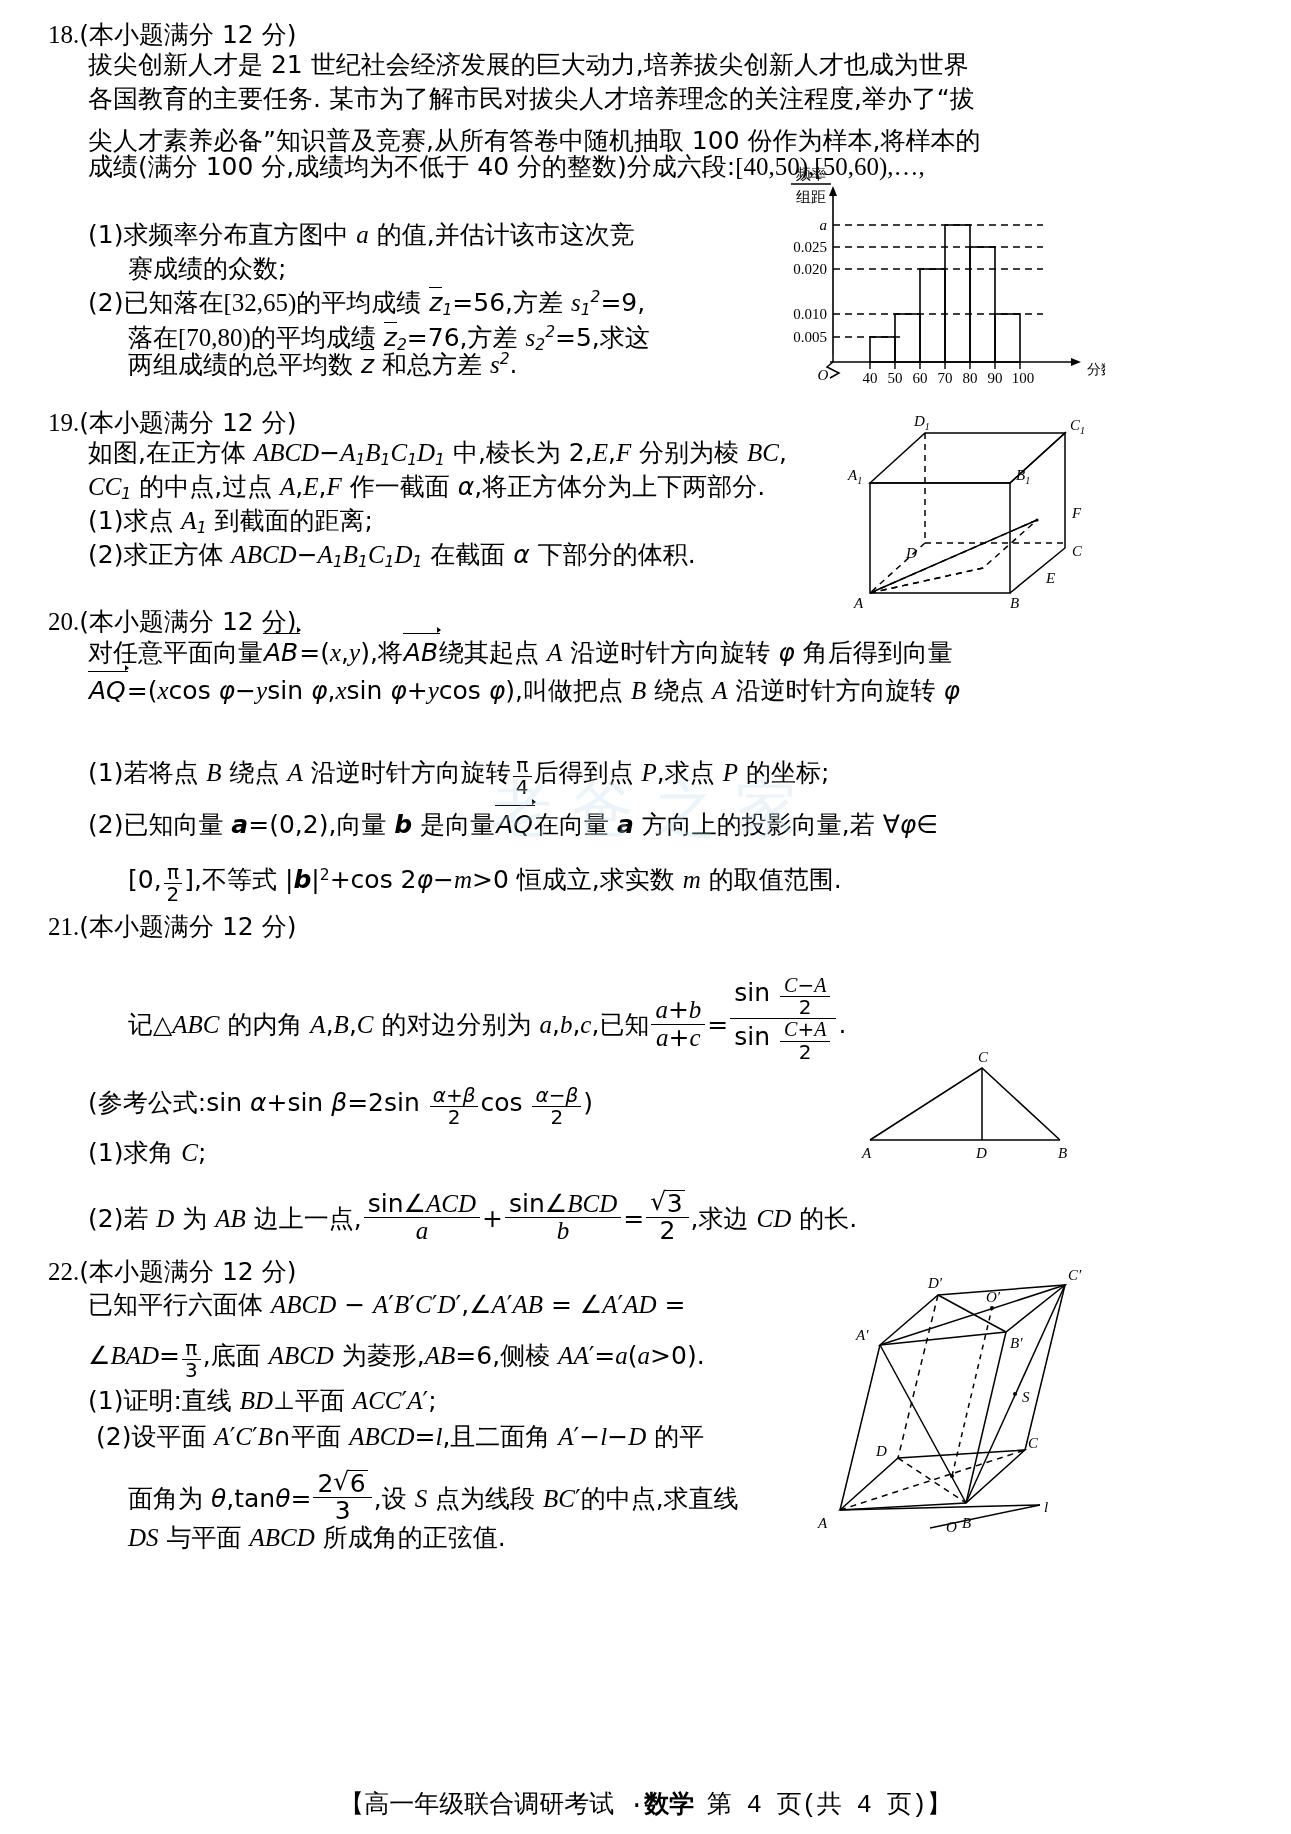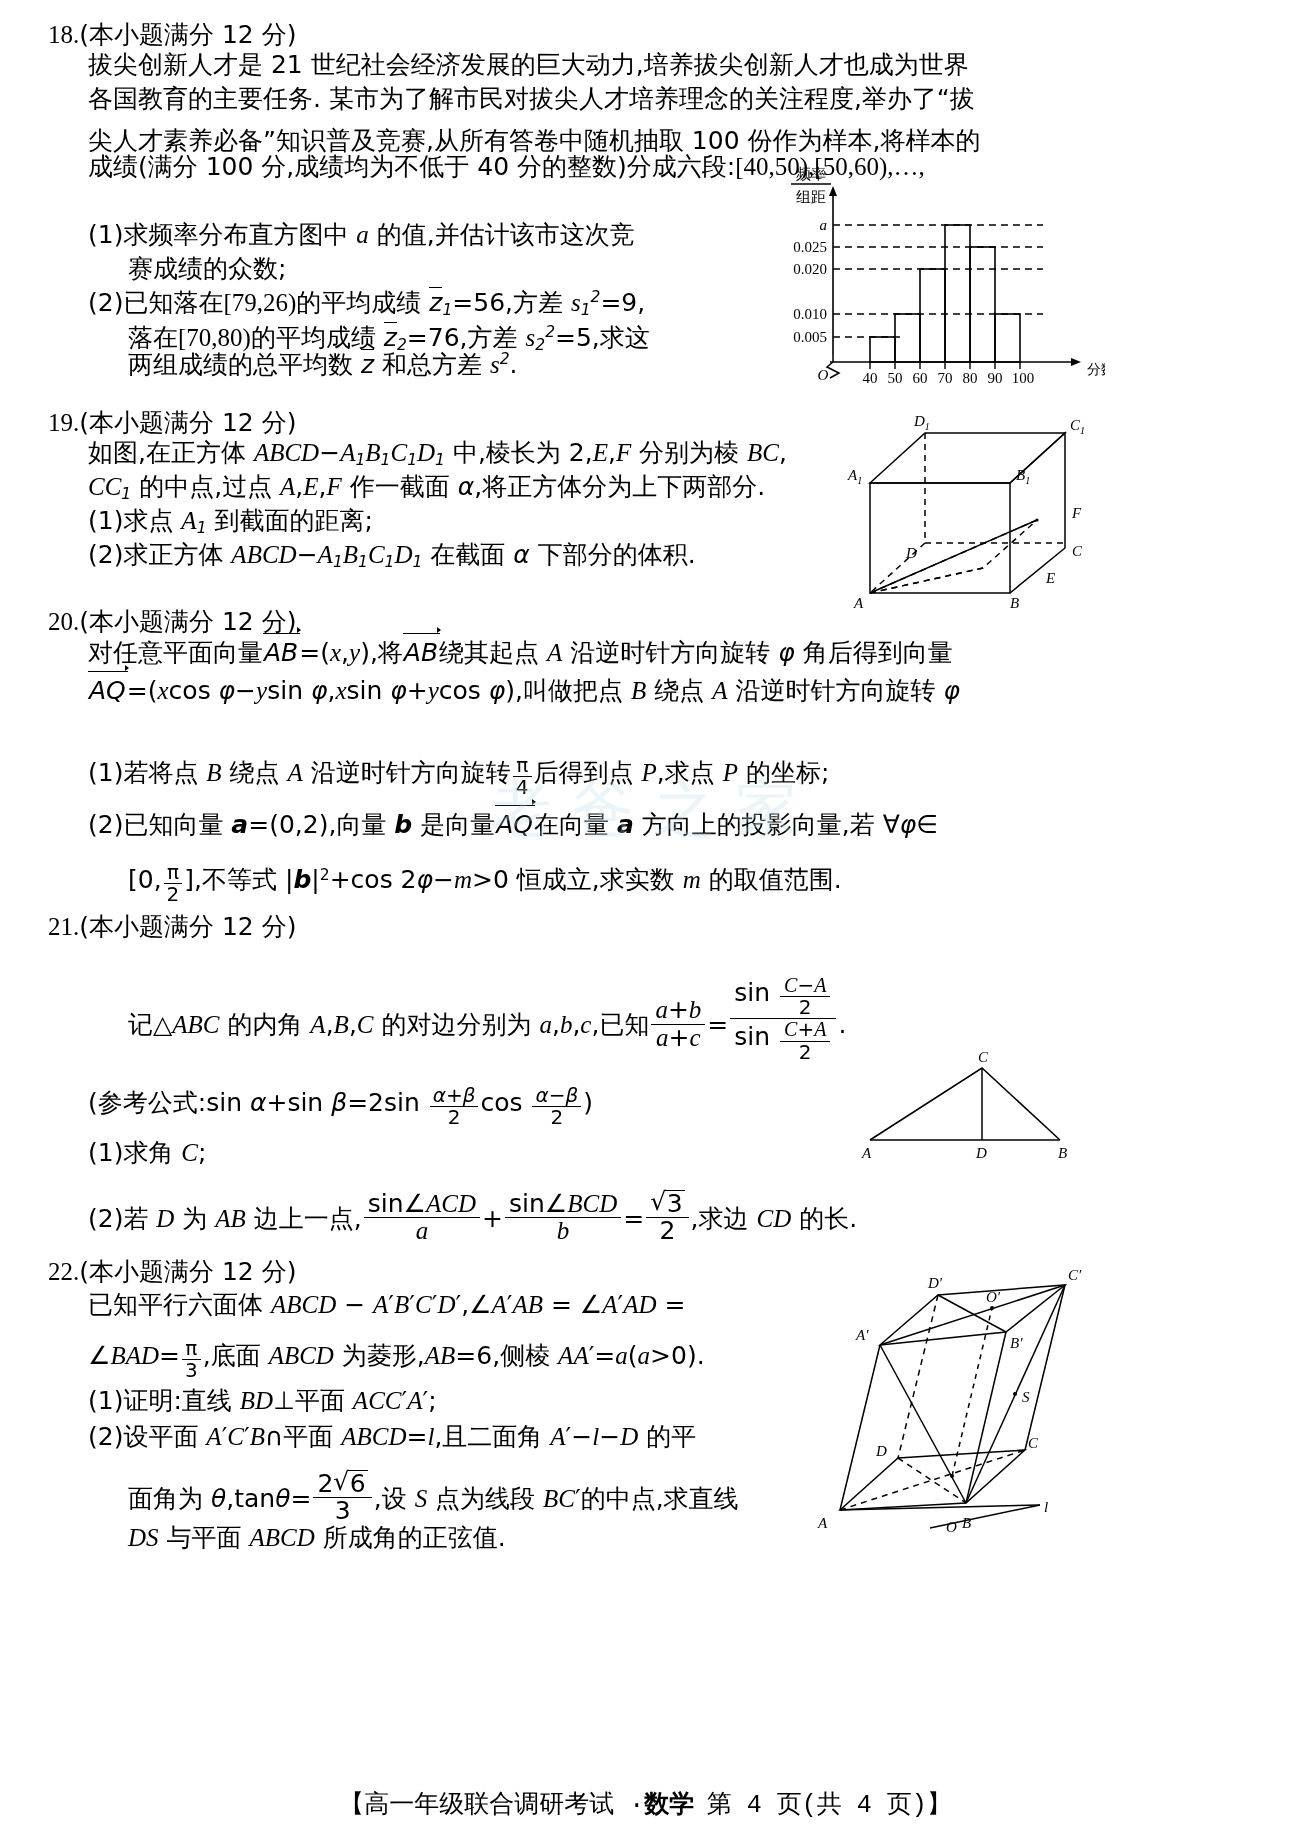--- a/index.html
+++ b/index.html
@@ -80,21 +80,21 @@
     成绩(满分 100 分,成绩均为不低于 40 分的整数)分成六段:<span style="font-family:'Liberation Serif',serif;">[40,50),[50,60),…,</span>
   </div>
 
   <div class="line cn" style="left:88px;top:222px;">
     (1)求频率分布直方图中 <span class="it">a</span> 的值,并估计该市这次竞
   </div>
   <div class="line cn" style="left:128px;top:256px;">
     赛成绩的众数;
   </div>
   <div class="line cn" style="left:88px;top:290px;">
-    (2)已知落在<span style="font-family:'Liberation Serif',serif;">[79,26)</span>的平均成绩 <span class="bar">z</span><span class="sub">1</span>=56,方差 <span class="it">s</span><span class="sub">1</span><span class="sup">2</span>=9,
+    (2)已知落在<span style="font-family:'Liberation Serif',serif;">[32,65)</span>的平均成绩 <span class="bar">z</span><span class="sub">1</span>=56,方差 <span class="it">s</span><span class="sub">1</span><span class="sup">2</span>=9,
   </div>
   <div class="line cn" style="left:128px;top:325px;">
     落在<span style="font-family:'Liberation Serif',serif;">[70,80)</span>的平均成绩 <span class="bar">z</span><span class="sub">2</span>=76,方差 <span class="it">s</span><span class="sub">2</span><span class="sup">2</span>=5,求这
   </div>
   <div class="line cn" style="left:128px;top:352px;">
     两组成绩的总平均数 <span class="bar">z</span> 和总方差 <span class="it">s</span><span class="sup">2</span>.
   </div>
 
   <div id="hist">
     <svg width="330" height="232" viewBox="0 0 330 232" xmlns="http://www.w3.org/2000/svg">
@@ -274,21 +274,21 @@
 
   <div class="line cn" style="left:88px;top:1292px;">
     已知平行六面体 <span class="it">ABCD</span> − <span class="it">A</span>′<span class="it">B</span>′<span class="it">C</span>′<span class="it">D</span>′,∠<span class="it">A</span>′<span class="it">AB</span> = ∠<span class="it">A</span>′<span class="it">AD</span> =
   </div>
   <div class="line cn" style="left:88px;top:1338px;">
     ∠<span class="it">BAD</span>=<span class="frac"><span class="n">π</span><span class="d">3</span></span>,底面 <span class="it">ABCD</span> 为菱形,<span class="it">AB</span>=6,侧棱 <span class="it">AA</span>′=<span class="it">a</span>(<span class="it">a</span>&gt;0).
   </div>
   <div class="line cn" style="left:88px;top:1388px;">
     (1)证明:直线 <span class="it">BD</span>⊥平面 <span class="it">ACC</span>′<span class="it">A</span>′;
   </div>
-  <div class="line cn" style="left:88px;top:1424px;text-align:right;">
+  <div class="line cn" style="left:96px;top:1424px;text-align:right;">
     (2)设平面 <span class="it">A</span>′<span class="it">C</span>′<span class="it">B</span>∩平面 <span class="it">ABCD</span>=<span class="it">l</span>,且二面角 <span class="it">A</span>′−<span class="it">l</span>−<span class="it">D</span> 的平
   </div>
   <div class="line cn" style="left:128px;top:1470px;">
     面角为 <span class="ital">θ</span>,tan<span class="ital">θ</span>=<span class="fracb"><span class="n">2<span class="sqrt"><span>6</span></span></span><span class="d">3</span></span>,设 <span class="it">S</span> 点为线段 <span class="it">BC</span>′的中点,求直线
   </div>
   <div class="line cn" style="left:128px;top:1525px;">
     <span class="it">DS</span> 与平面 <span class="it">ABCD</span> 所成角的正弦值.
   </div>
 
   <div style="position:absolute;left:810px;top:1260px;width:320px;height:290px;">

